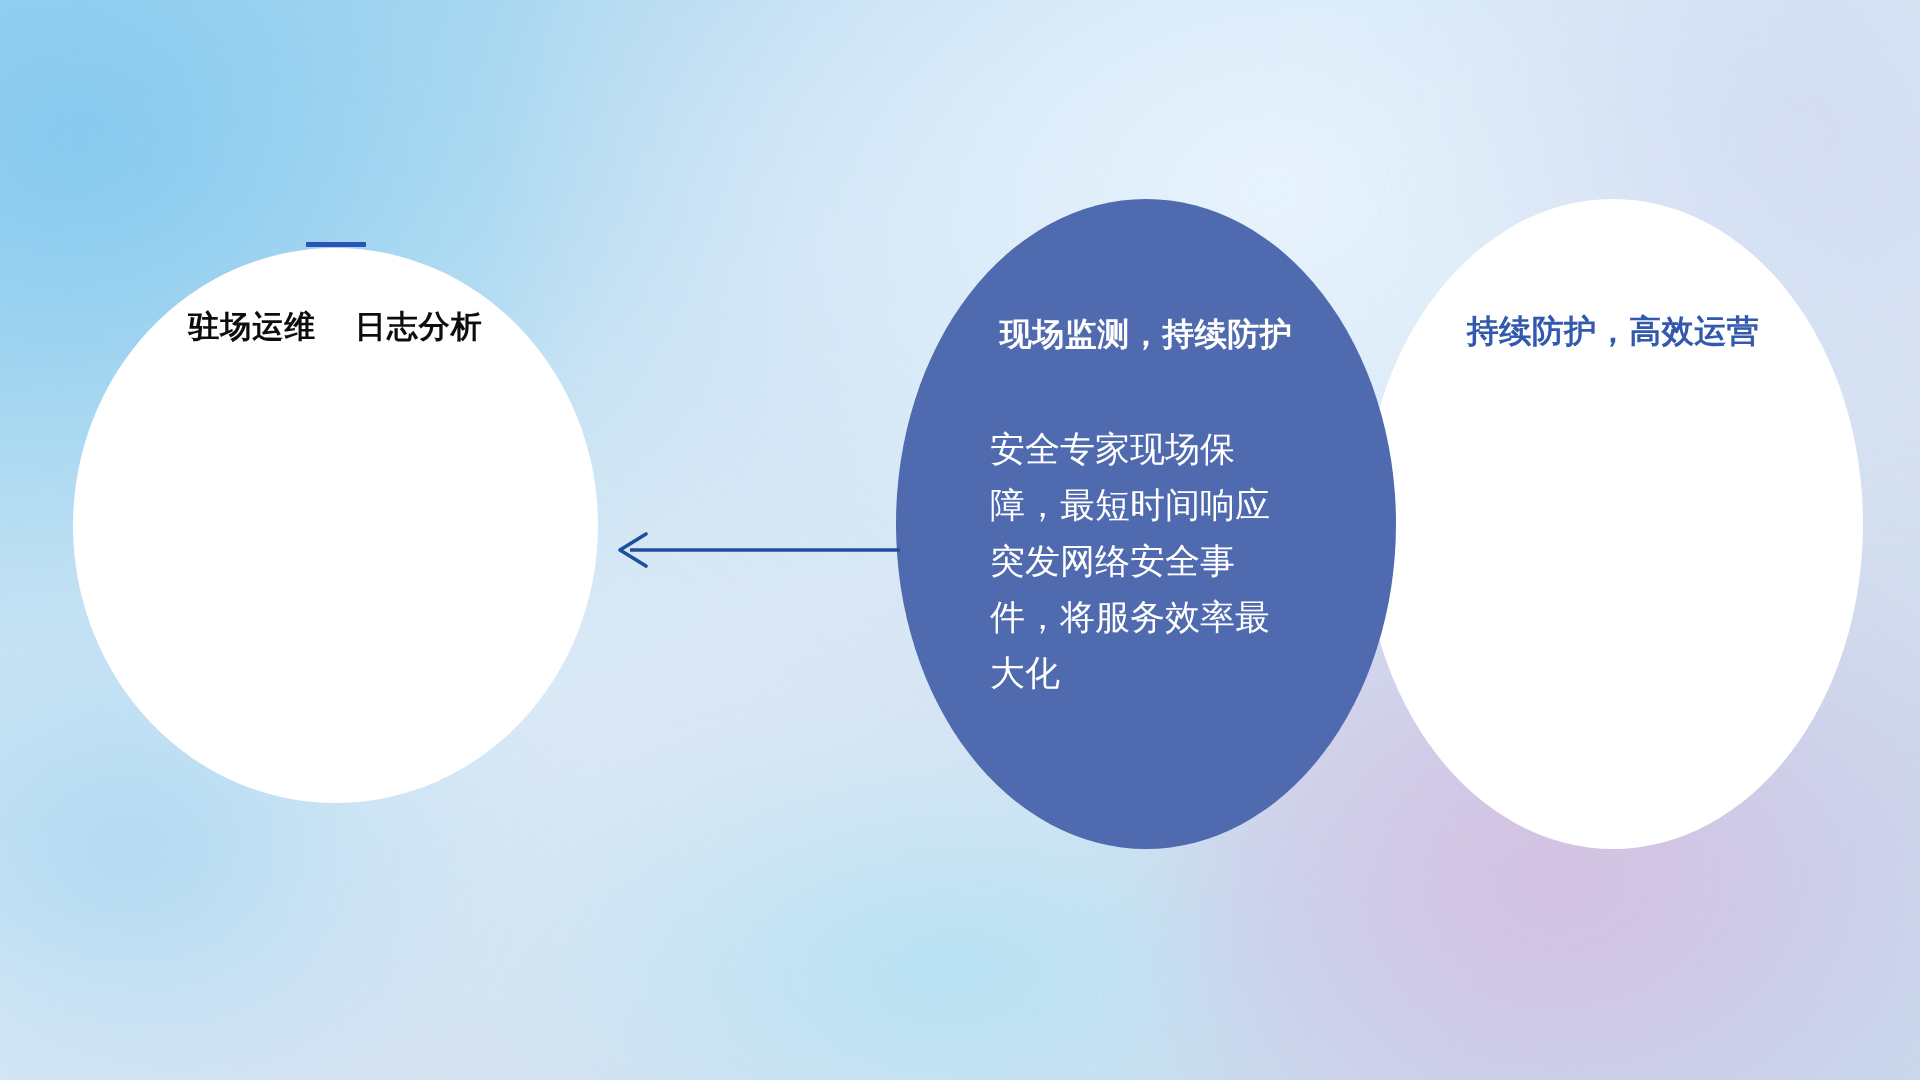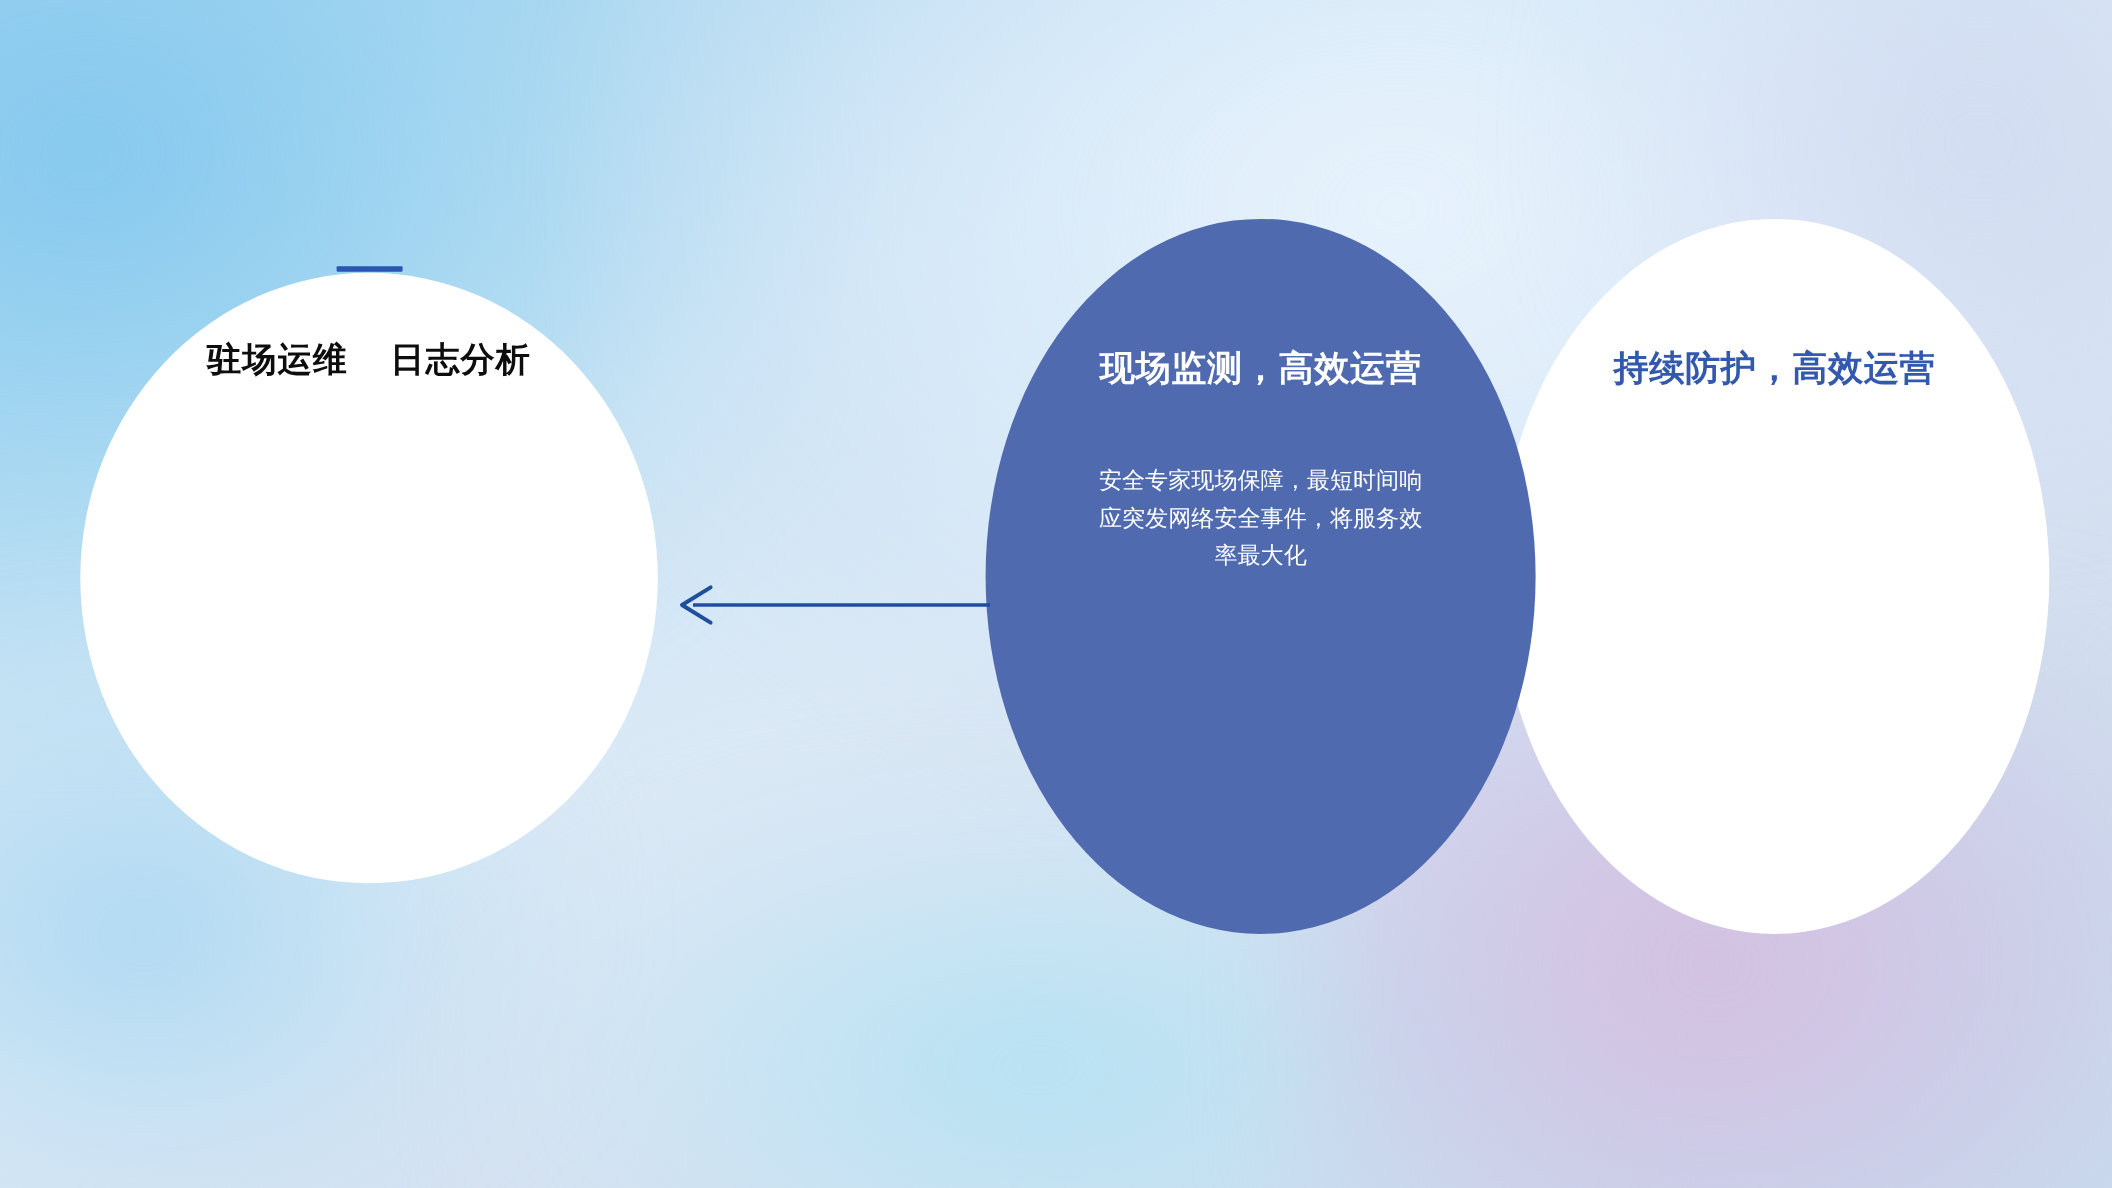--- a/index.html
+++ b/index.html
@@ -174,26 +174,27 @@
     text-align: center;
     white-space: nowrap;
   }
   #circle-middle .card-title {
     color: #ffffff;
     margin-top: 116px;
   }
   #circle-right .card-title {
     color: #3259ad;
     margin-top: 116px;
+    font-family: Liberation Mono, monospace;
   }
 
   .card-body {
-    font-size: 21px;
+    font-size: 35px;
     line-height: 1.60;
-    text-align: center;
+    text-align: left;
     width: 312px;
   }
   #circle-middle .card-body {
     color: #ffffff;
     margin-top: 68px;
   }
   #circle-right .card-body {
     color: #111111;
     margin-top: 68px;
     width: 330px;
@@ -224,21 +225,21 @@
   <div class="bg-glow-pink"></div>
 
   <div class="circle" id="circle-left">
     <div class="left-inner">
       <div class="accent-dash"></div>
       <div class="kw-row">驻场运维    日志分析</div>
     </div>
   </div>
 
   <div class="circle" id="circle-middle">
-    <div class="card-title">现场监测，高效运营</div>
+    <div class="card-title">现场监测，持续防护</div>
     <div class="card-body">安全专家现场保障，最短时间响应突发网络安全事件，将服务效率最大化</div>
   </div>
 
   <div class="circle" id="circle-right">
     <div class="card-title">持续防护，高效运营</div>
   </div>
 
   <svg id="connector-arrow" viewBox="0 0 290 52">
     <line x1="288" y1="26" x2="18" y2="26" stroke="#1f4e9c" stroke-width="3.4"></line>
     <polyline points="34,10 8,26 34,42" fill="none" stroke="#1f4e9c" stroke-width="3.6" stroke-linecap="round" stroke-linejoin="round"></polyline>

